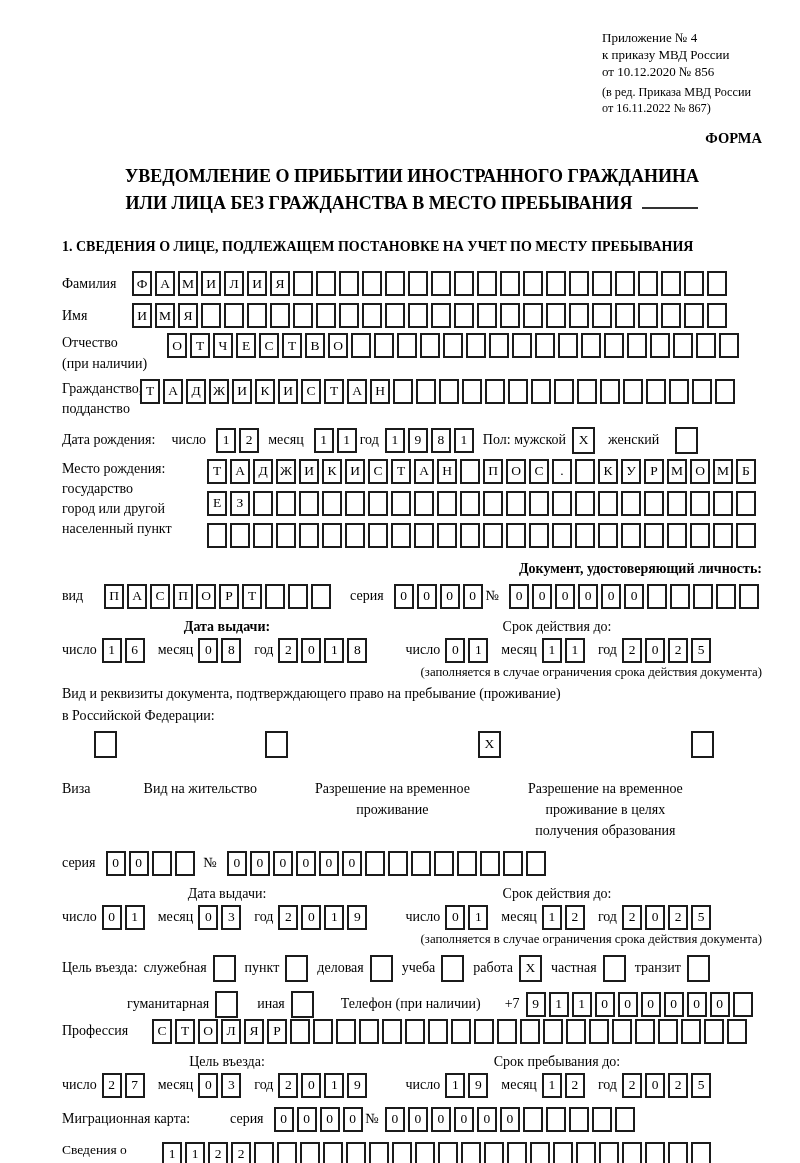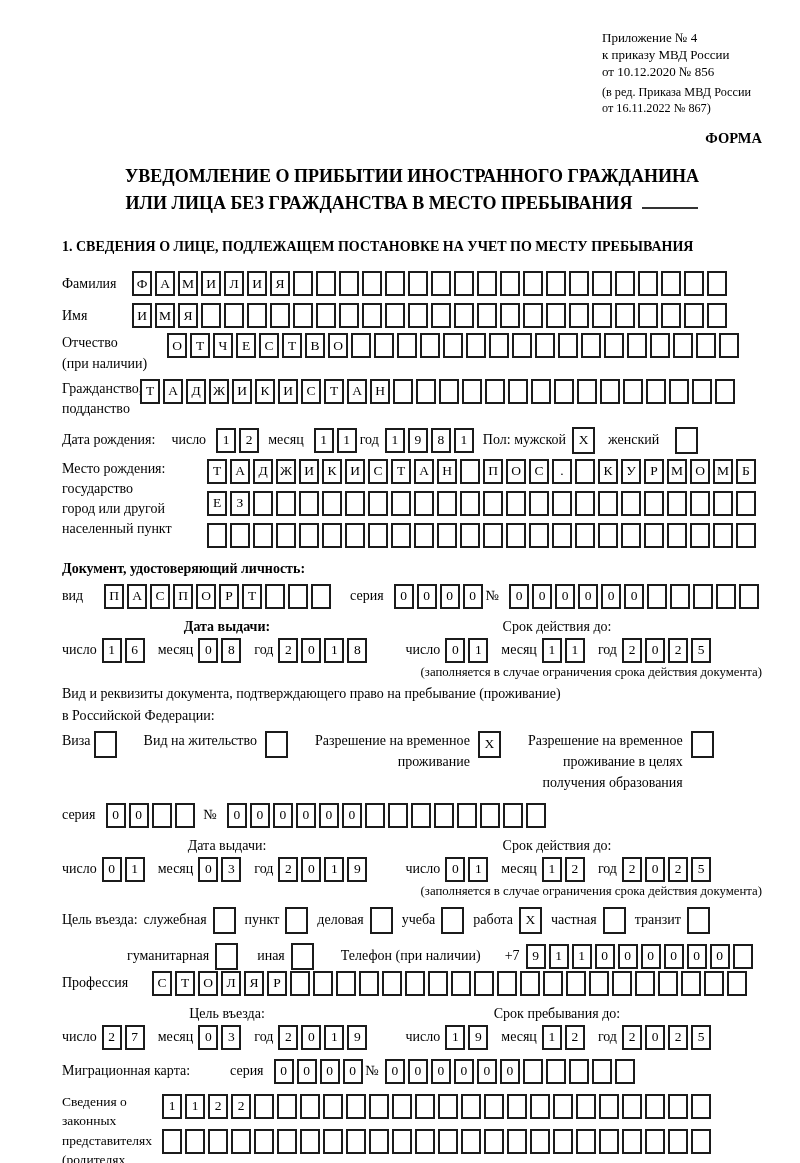--- a/index.html
+++ b/index.html
@@ -31,23 +31,23 @@
   .gap6{width:6px;flex:none;} .gap10{width:10px;flex:none;} .gap16{width:16px;flex:none;}
   .gap24{width:24px;flex:none;} .gap40{width:40px;flex:none;}
   .dg{display:flex;align-items:center;}
   .dg .lbl{margin-right:5px;}
   .dg .cells{margin-right:10px;}
   .dates-head{display:flex;font-size:14px;margin-top:10px;}
   .dh-left{width:330px;text-align:center;}
   .dh-right{width:330px;text-align:center;}
   .dates-row{display:flex;width:662px;justify-content:space-between;margin-top:3px;}
   .note{font-size:12.8px;text-align:right;margin-top:2px;}
-  .center-b{text-align:left;font-weight:bold;font-size:14px;margin-top:6px;}
+  .center-b{text-align:right;font-weight:bold;font-size:14px;margin-top:6px;}
   .opt{display:flex;align-items:flex-start;}
-  .opt .olbl{font-size:14px;text-align:right;line-height:1.5;}
+  .opt .olbl{font-size:14px;text-align:center;line-height:1.5;margin-top:48px;}
   .opt .cells{margin-left:8px;margin-top:1px;}
   .opts-row{display:flex;align-items:flex-start;margin-top:6px;}
   .p-opt{display:flex;align-items:center;}
   .p-opt .lbl{margin-right:6px;}
   .stack{display:flex;flex-direction:column;}
   .cellrows .cells{margin-top:0;}
   .cellrows > .cells{display:flex;margin-bottom:7px;}
 </style>
 </head>
 <body>

